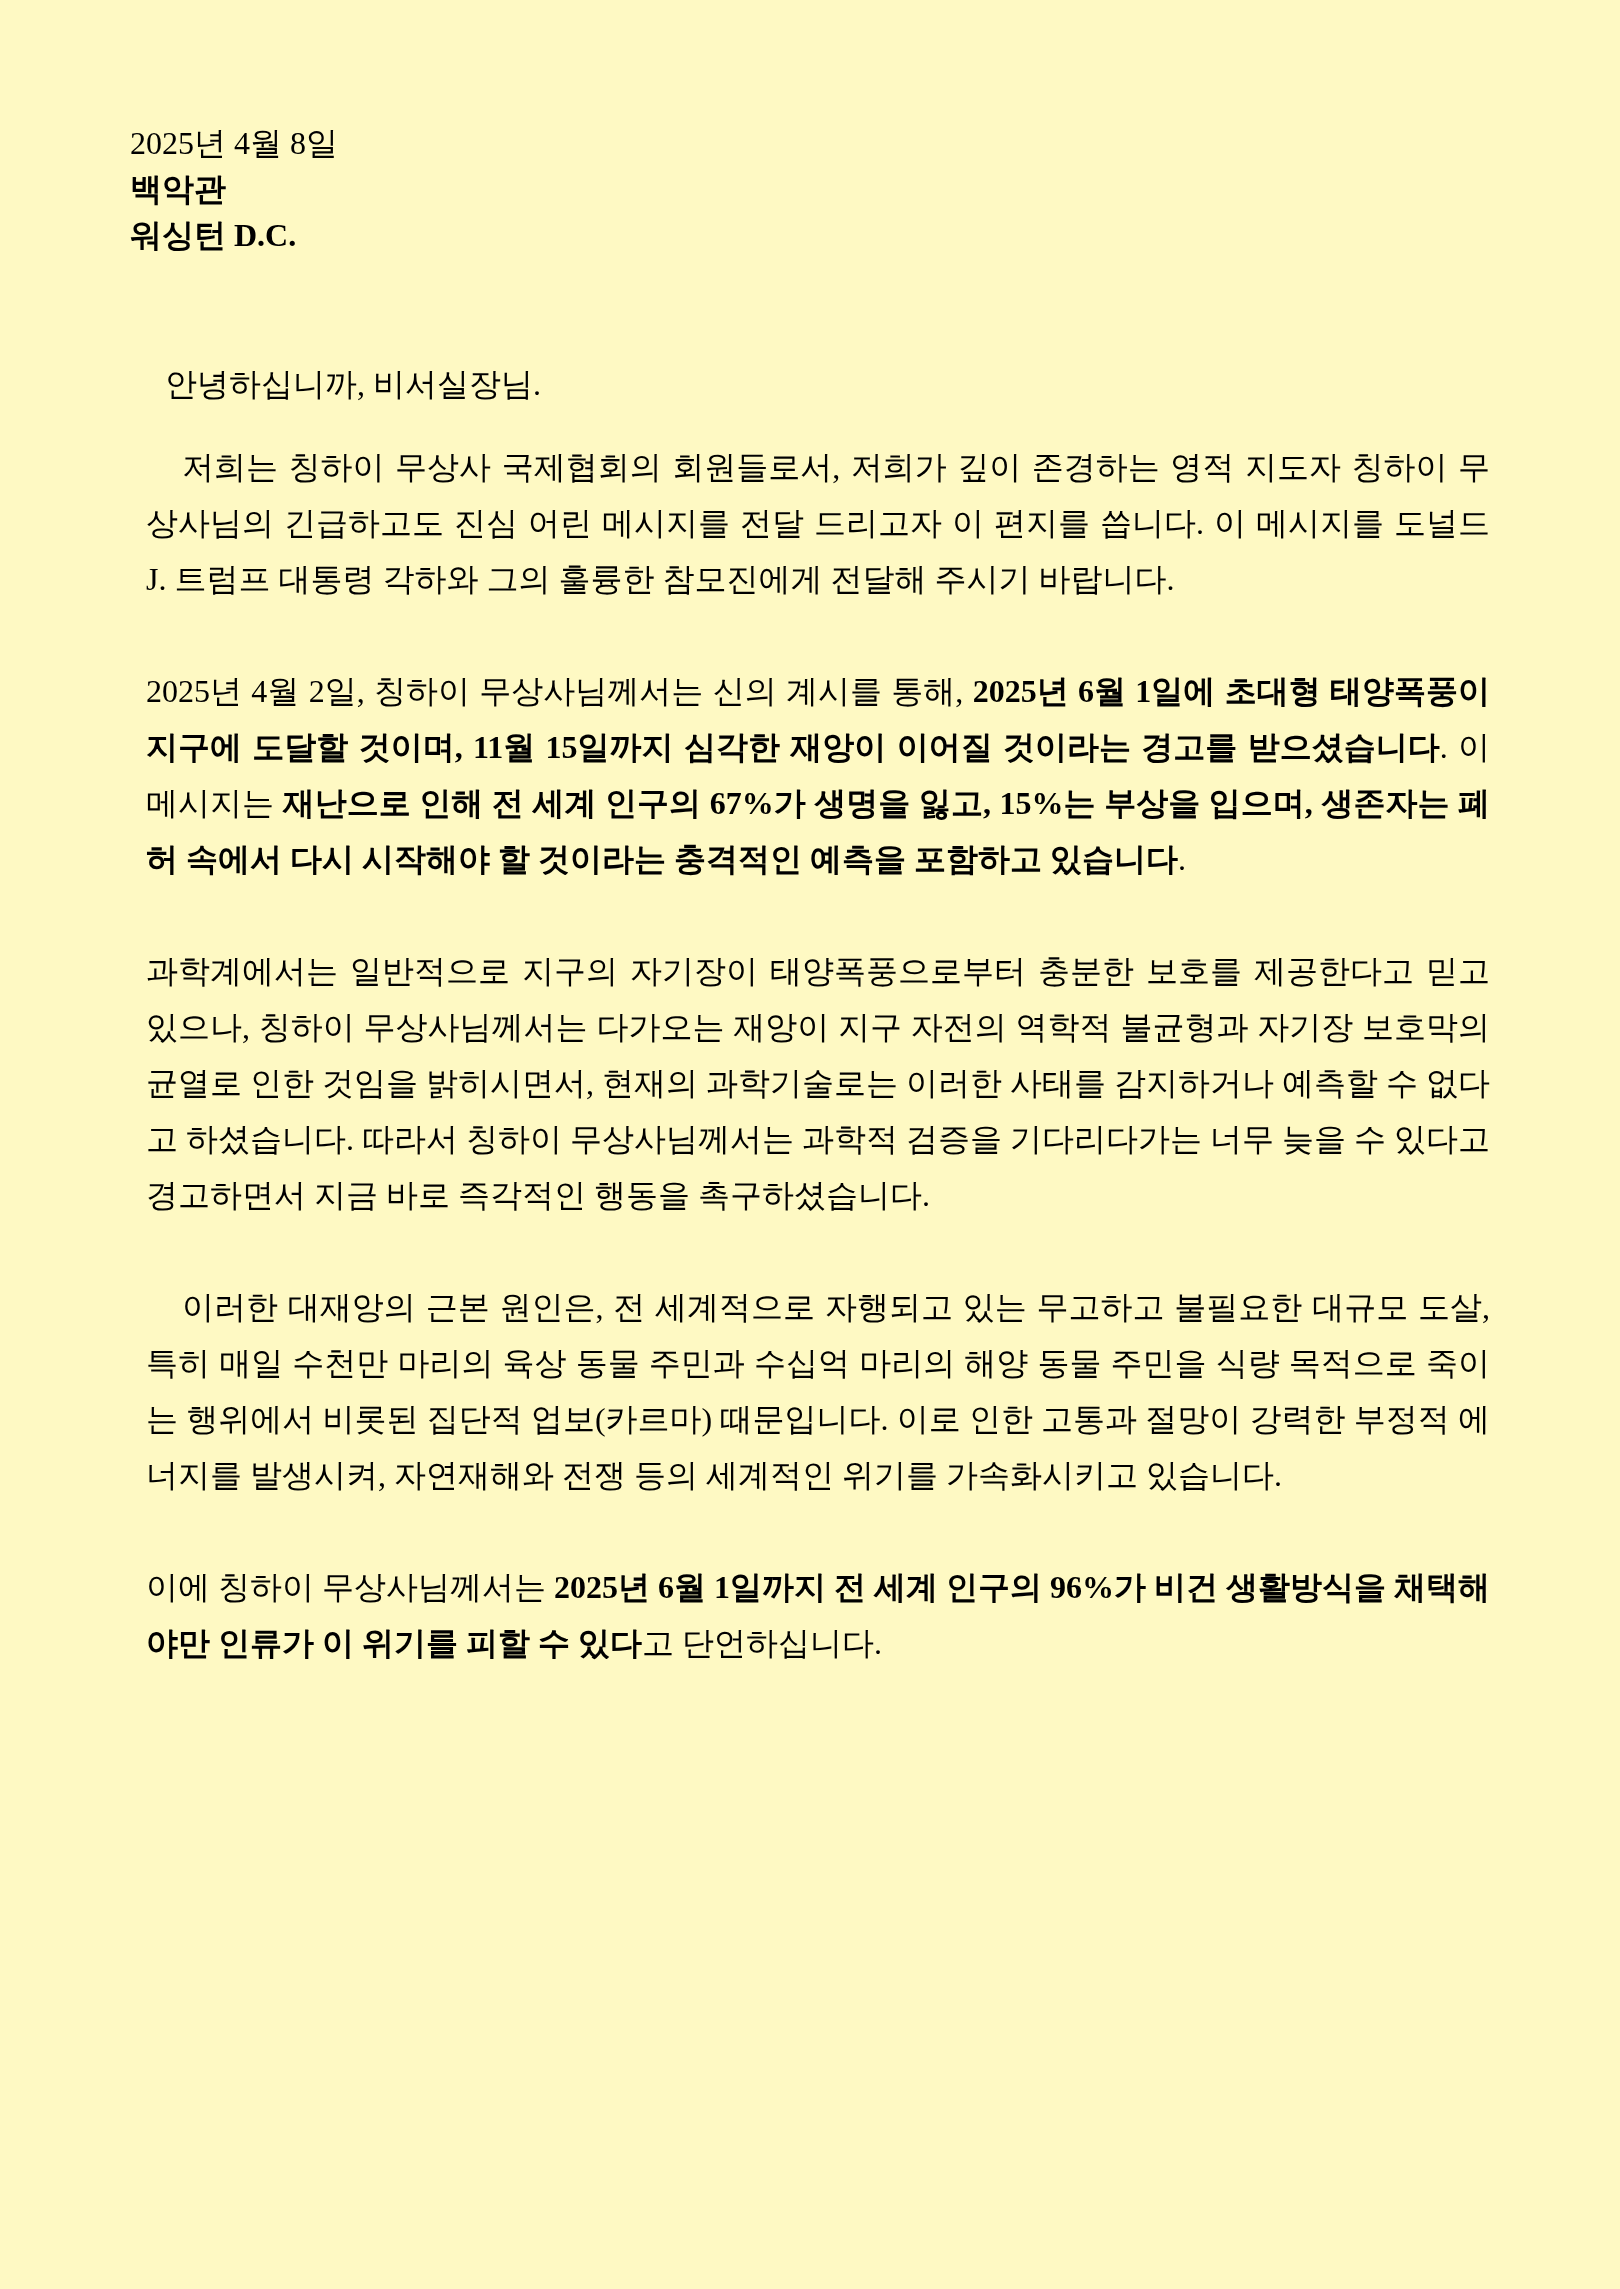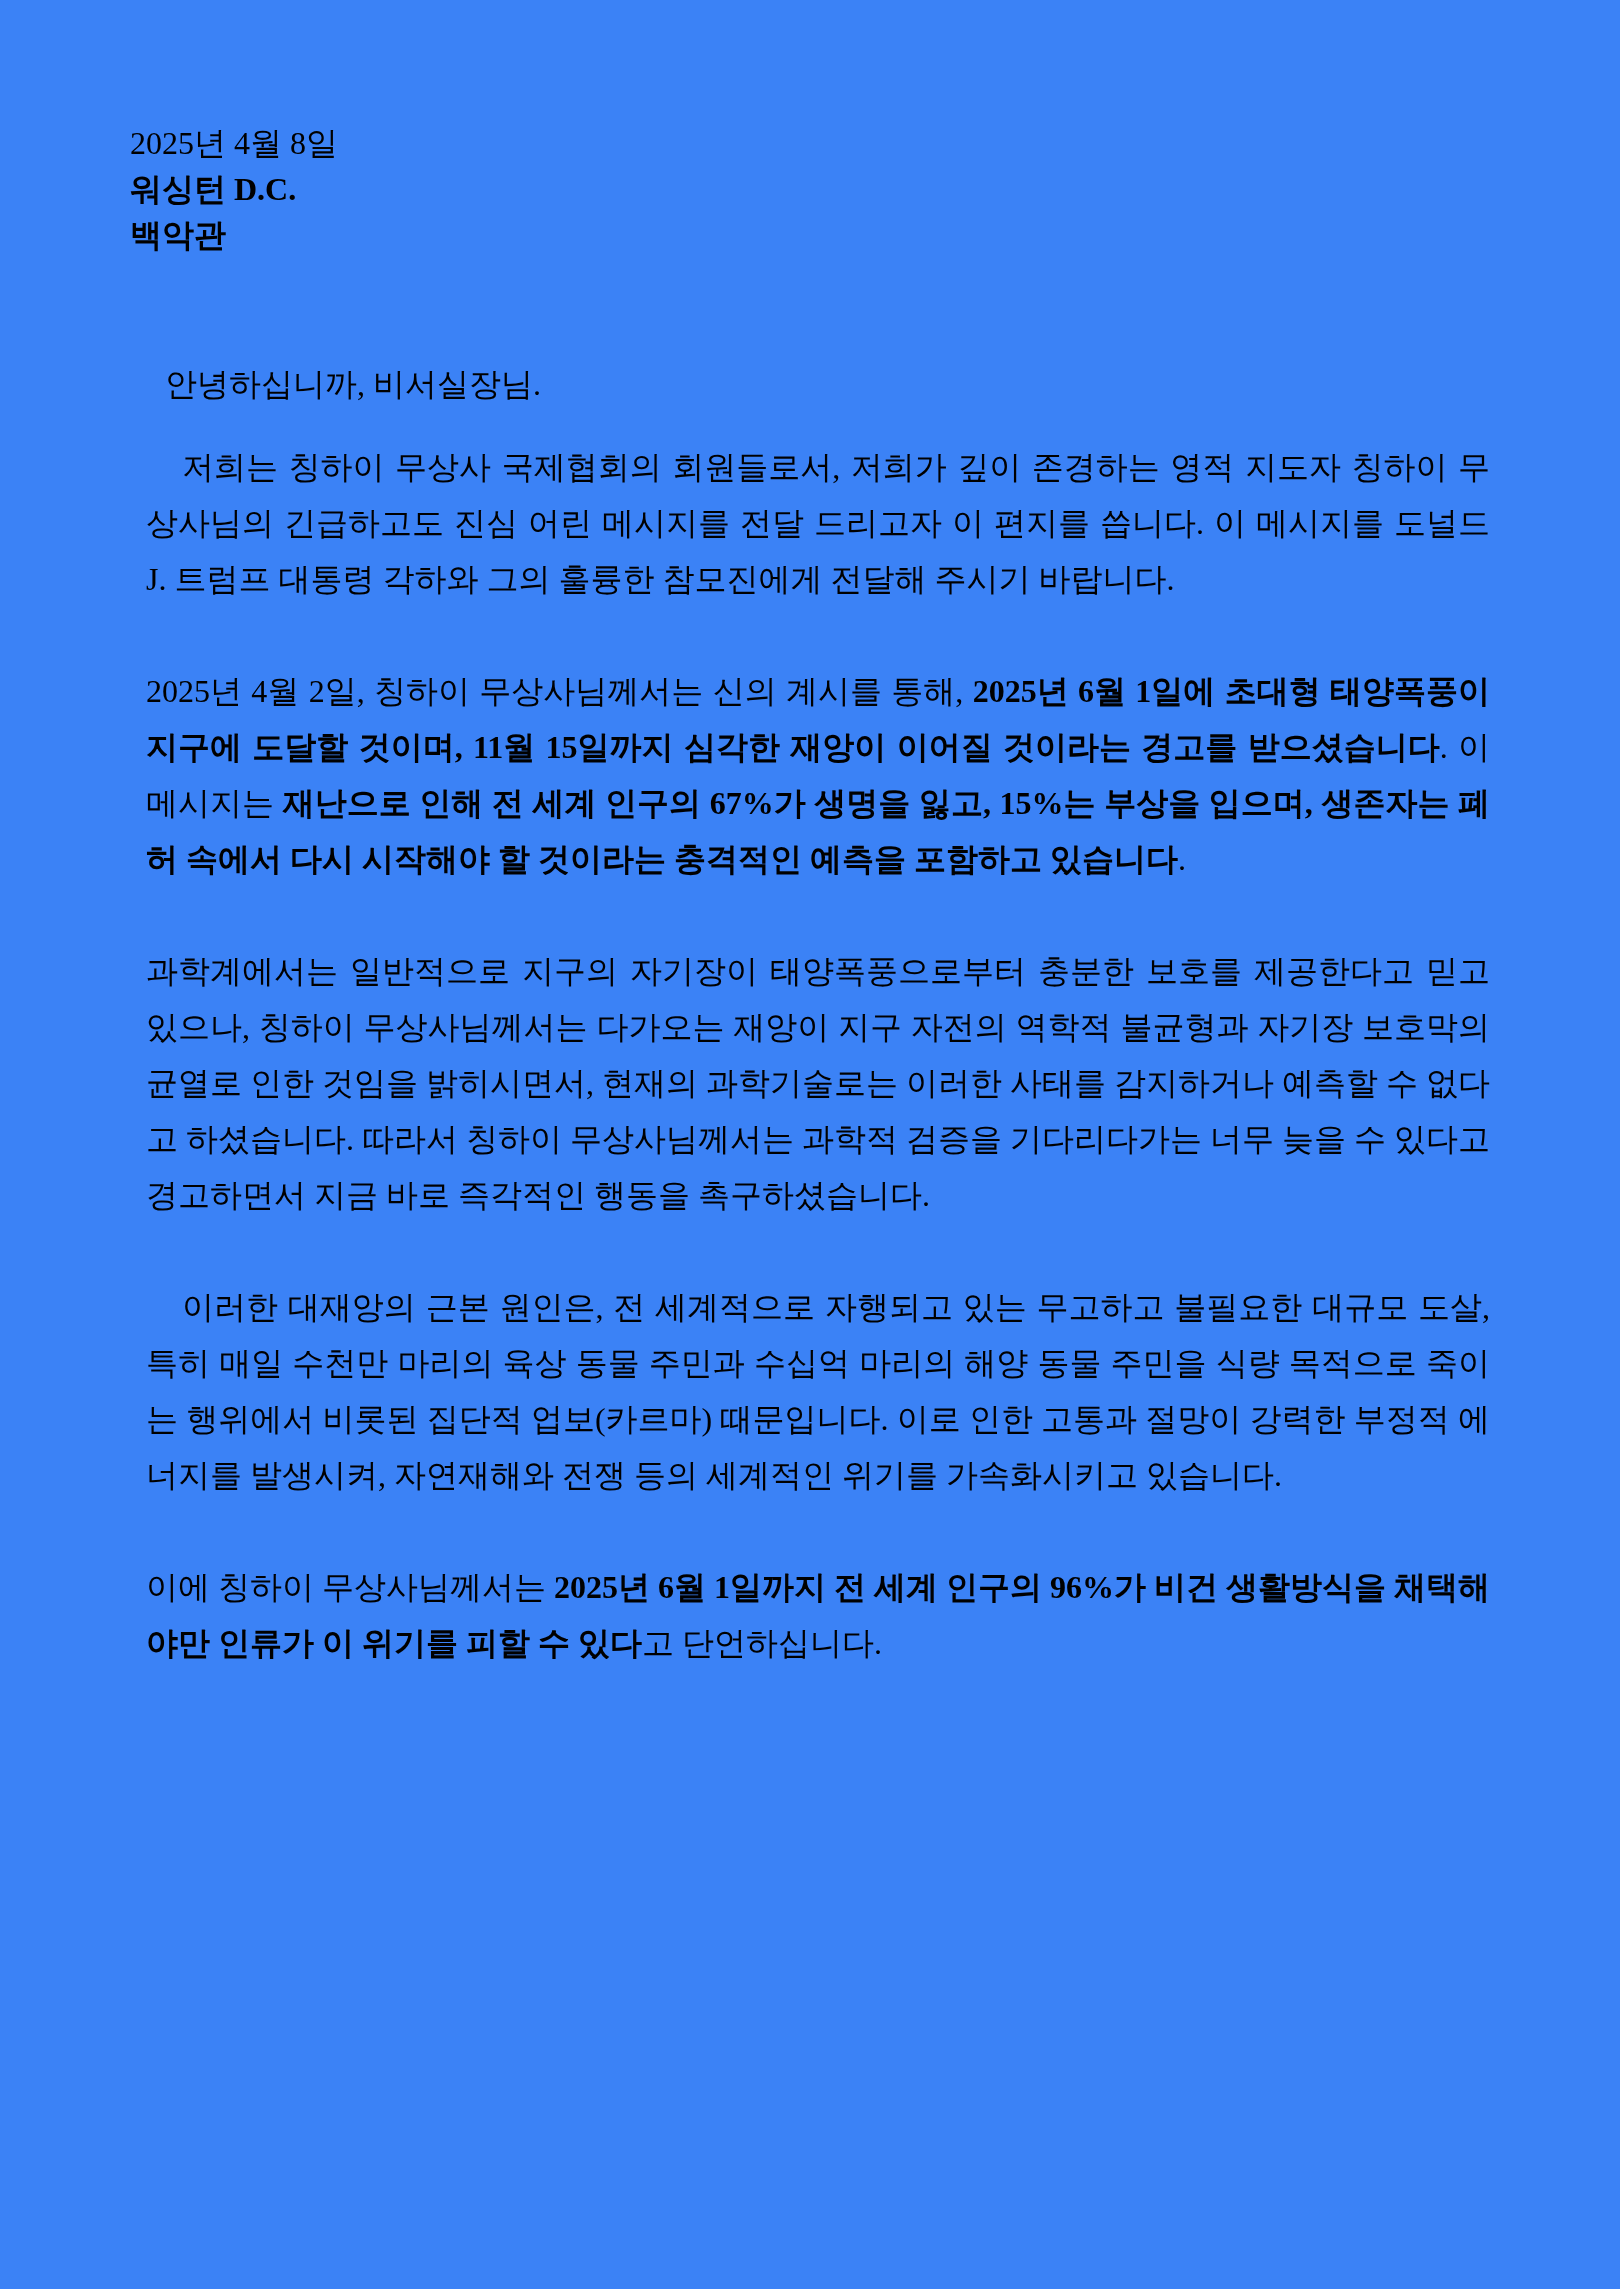--- a/index.html
+++ b/index.html
@@ -5,21 +5,21 @@
   html, body {
     margin: 0;
     padding: 0;
     background: #ffffff;
   }
   .page {
     position: relative;
     width: 1620px;
     height: 2290px;
     box-sizing: border-box;
-    background: #3b82f6;
+    background: #fef9c3;
     color: #000000;
     padding: 120px 130px 0 130px;
     font-family: "Liberation Serif", "DejaVu Serif", serif;
     font-size: 32px;
     line-height: 56px;
     overflow: hidden;
   }
   .header-block {
     margin-bottom: 102px;
     line-height: 46px;
@@ -39,22 +39,22 @@
   .letter-body p.indent { text-indent: 36px; }
   .seg { }
 </style>
 </head>
 <body>
 
 <div class="page">
 
   <div class="header-block">
     <div class="header-line">2025년 4월 8일</div>
+    <div class="header-line bold">백악관</div>
     <div class="header-line bold">워싱턴 D.C.</div>
-    <div class="header-line bold">백악관</div>
   </div>
 
   <div class="greeting-block">
     <div class="greeting-line">안녕하십니까, 비서실장님.</div>
   </div>
 
   <div class="letter-body">
       <p class="indent"><span class="seg">저희는 칭하이 무상사 국제협회의 회원들로서, 저희가 깊이 존경하는 영적 지도자 칭하이 무상사님의 긴급하고도 진심 어린 메시지를 전달 드리고자 이 편지를 씁니다. 이 메시지를 도널드 J. 트럼프 대통령 각하와 그의 훌륭한 참모진에게 전달해 주시기 바랍니다.</span></p>
       <p><span class="seg">2025년 4월 2일, 칭하이 무상사님께서는 신의 계시를 통해, </span><span class="seg bold">2025년 6월 1일에 초대형 태양폭풍이 지구에 도달할 것이며, 11월 15일까지 심각한 재앙이 이어질 것이라는 경고를 받으셨습니다</span><span class="seg">. 이 메시지는 </span><span class="seg bold">재난으로 인해 전 세계 인구의 67%가 생명을 잃고, 15%는 부상을 입으며, 생존자는 폐허 속에서 다시 시작해야 할 것이라는 충격적인 예측을 포함하고 있습니다</span><span class="seg">.</span></p>
       <p><span class="seg">과학계에서는 일반적으로 지구의 자기장이 태양폭풍으로부터 충분한 보호를 제공한다고 믿고 있으나, 칭하이 무상사님께서는 다가오는 재앙이 지구 자전의 역학적 불균형과 자기장 보호막의 균열로 인한 것임을 밝히시면서, 현재의 과학기술로는 이러한 사태를 감지하거나 예측할 수 없다고 하셨습니다. 따라서 칭하이 무상사님께서는 과학적 검증을 기다리다가는 너무 늦을 수 있다고 경고하면서 지금 바로 즉각적인 행동을 촉구하셨습니다.</span></p>

